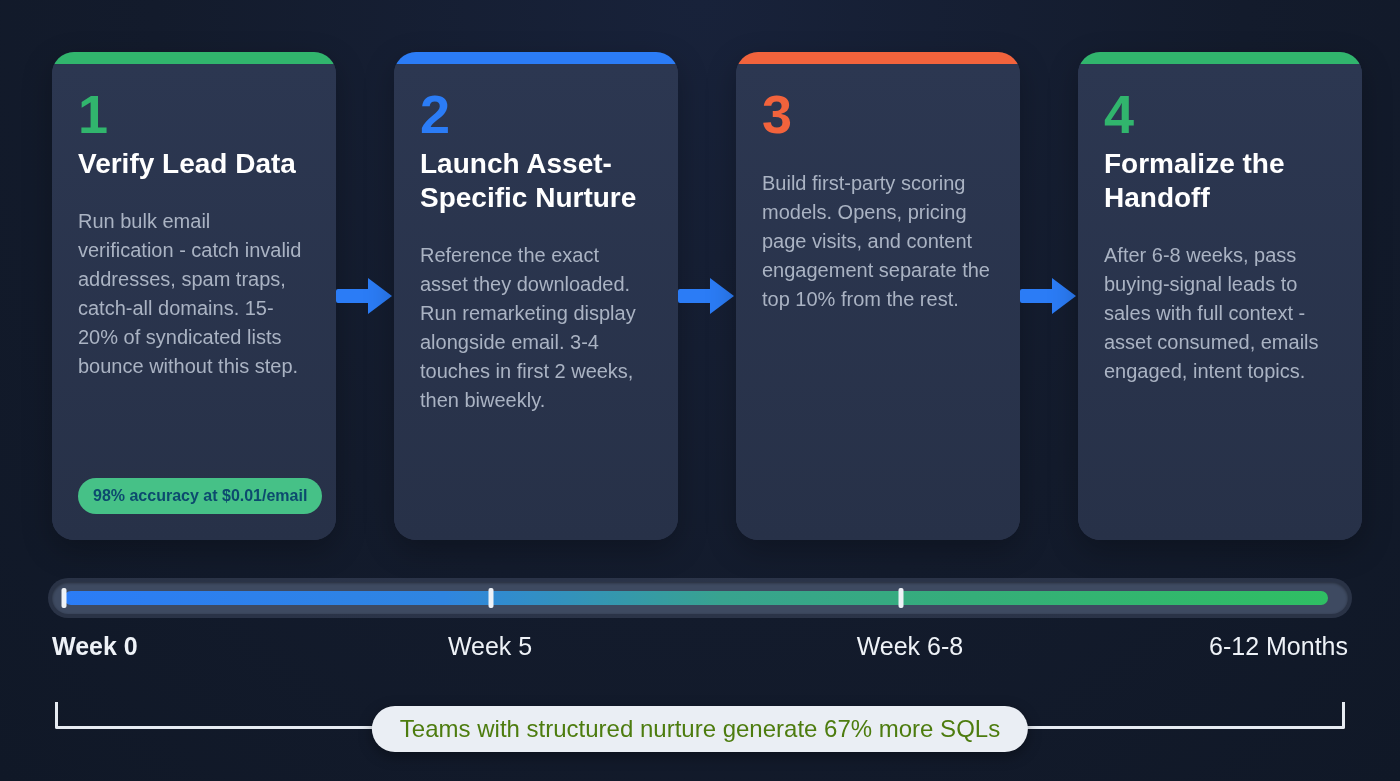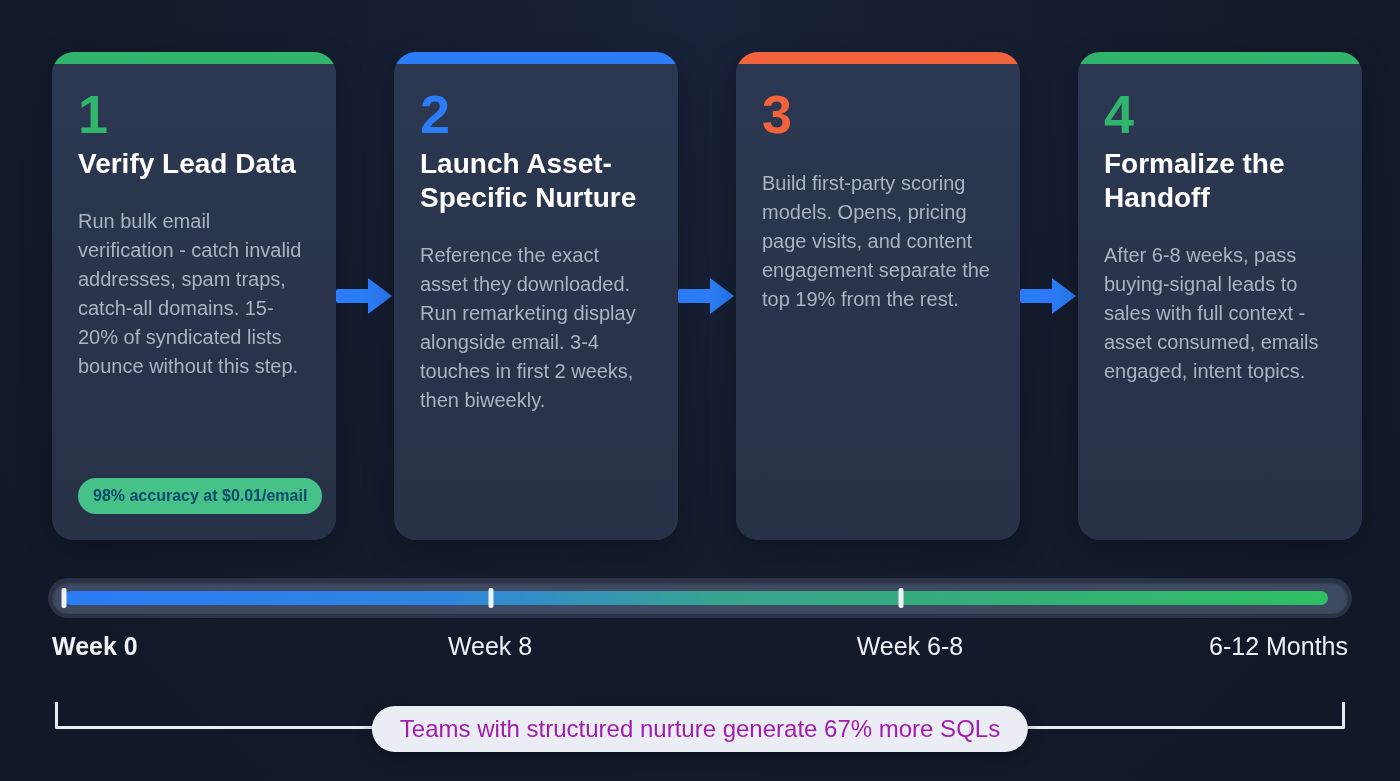--- a/index.html
+++ b/index.html
@@ -69,21 +69,21 @@
   .bracket-wrap { position: absolute; left: 55px; right: 55px; top: 702px; height: 60px; }
   .bracket {
     position: absolute; left: 0; right: 0; top: 0; height: 27px;
     border-left: 3px solid #e6ebf2;
     border-right: 3px solid #e6ebf2;
     border-bottom: 3px solid #e6ebf2;
     border-radius: 0 0 2px 2px;
   }
   .banner-pill {
     position: absolute; left: 50%; top: 27px; transform: translate(-50%, -50%);
-    background: #eaeef4; color: #a21caf;
+    background: #eaeef4; color: #4d7c0f;
     font-size: 24px; font-weight: 400;
     padding: 9px 28px; border-radius: 999px;
     white-space: nowrap;
     box-shadow: 0 4px 14px rgba(0,0,0,0.35);
   }
 </style>
 </head>
 <body>
 
 <div class="stage">
@@ -118,21 +118,21 @@
     <div class="arrow-gap">
       <svg viewBox="0 0 58 40" style="color: rgb(43, 124, 246);">
         <path fill="currentColor" d="M2 13 h30 v-11 l24 18 l-24 18 v-11 h-30 a2 2 0 0 1 -2 -2 v-10 a2 2 0 0 1 2 -2 z"></path>
       </svg>
     </div>
 
     <div class="card">
       <div class="card-accent" style="background: rgb(242, 99, 60);"></div>
       <div class="card-body">
         <div class="step-number" style="color: rgb(242, 99, 60);">3</div>
-        <div class="step-text">Build first-party scoring models. Opens, pricing page visits, and content engagement separate the top 19% from the rest.</div>
+        <div class="step-text">Build first-party scoring models. Opens, pricing page visits, and content engagement separate the top 10% from the rest.</div>
       </div>
     </div>
 
     <div class="arrow-gap">
       <svg viewBox="0 0 58 40" style="color: rgb(43, 124, 246);">
         <path fill="currentColor" d="M2 13 h30 v-11 l24 18 l-24 18 v-11 h-30 a2 2 0 0 1 -2 -2 v-10 a2 2 0 0 1 2 -2 z"></path>
       </svg>
     </div>
 
     <div class="card">
@@ -149,21 +149,21 @@
   <div class="timeline-wrap">
     <div class="timeline-track">
       <div class="timeline-bar">
         <div class="timeline-tick" style="left:0%"></div>
         <div class="timeline-tick" style="left:33.8%"></div>
         <div class="timeline-tick" style="left:66.2%"></div>
       </div>
     </div>
     <div class="timeline-labels">
       <span class="tl-label pos-0">Week 0</span>
-      <span class="tl-label pos-1">Week 8</span>
+      <span class="tl-label pos-1">Week 5</span>
       <span class="tl-label pos-2">Week 6-8</span>
       <span class="tl-label pos-3">6-12 Months</span>
     </div>
   </div>
 
   <div class="bracket-wrap">
     <div class="bracket"></div>
     <div class="banner-pill">Teams with structured nurture generate 67% more SQLs</div>
   </div>
 

